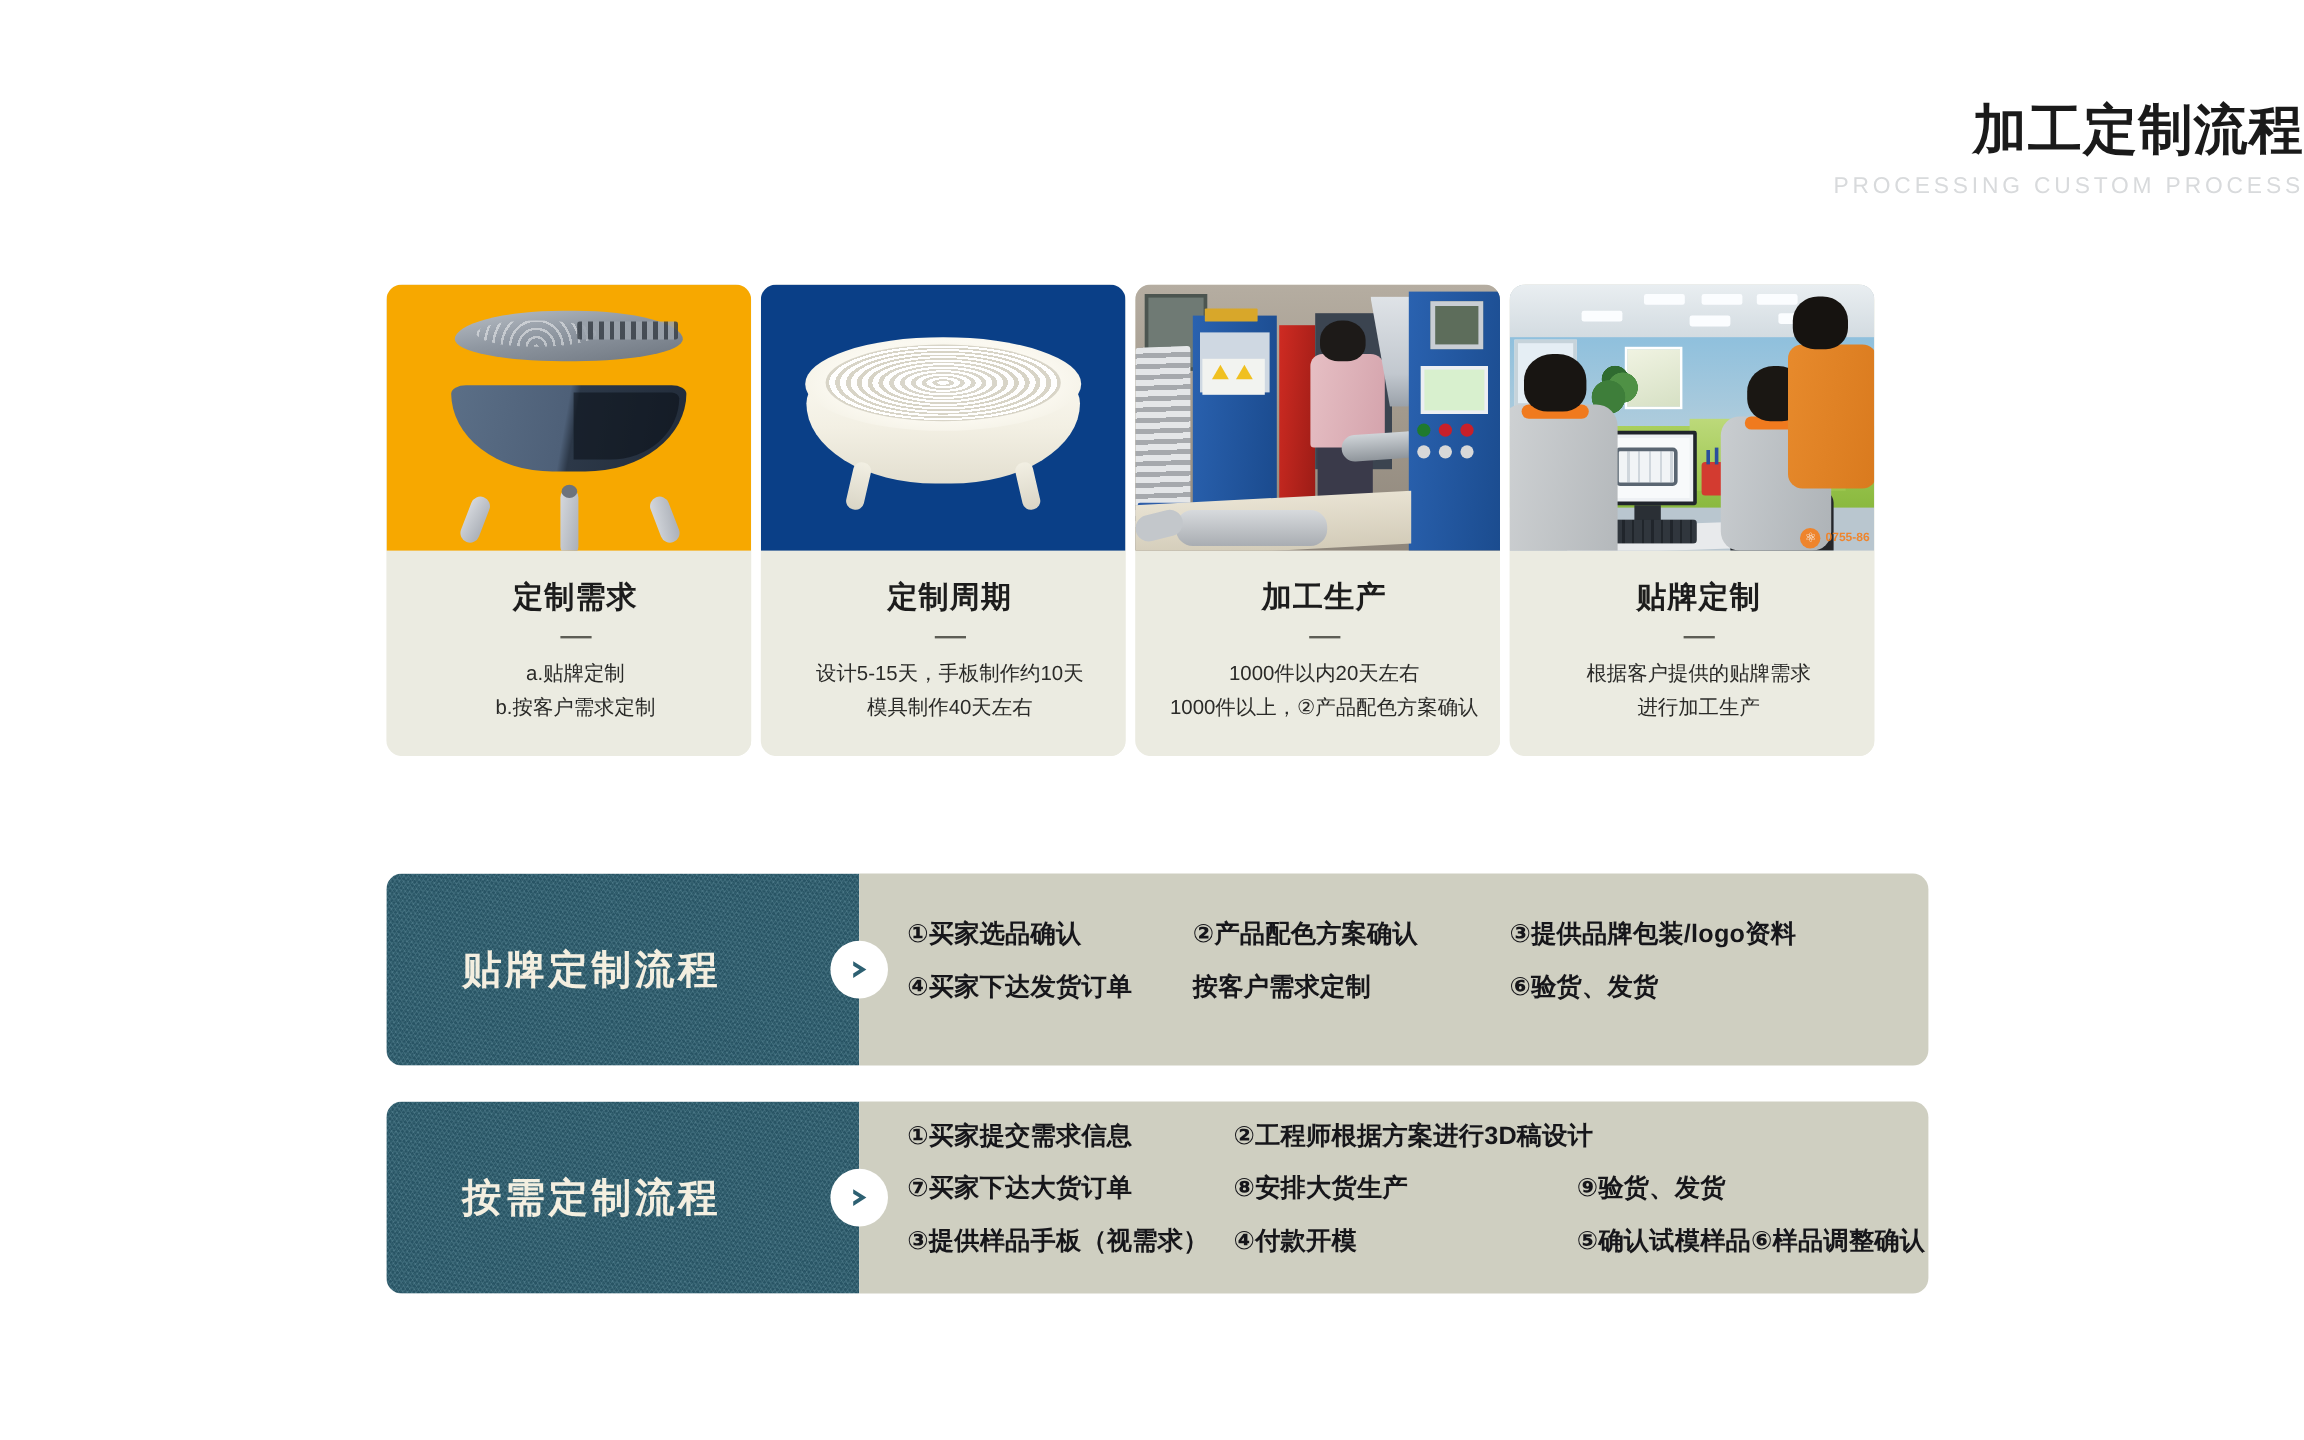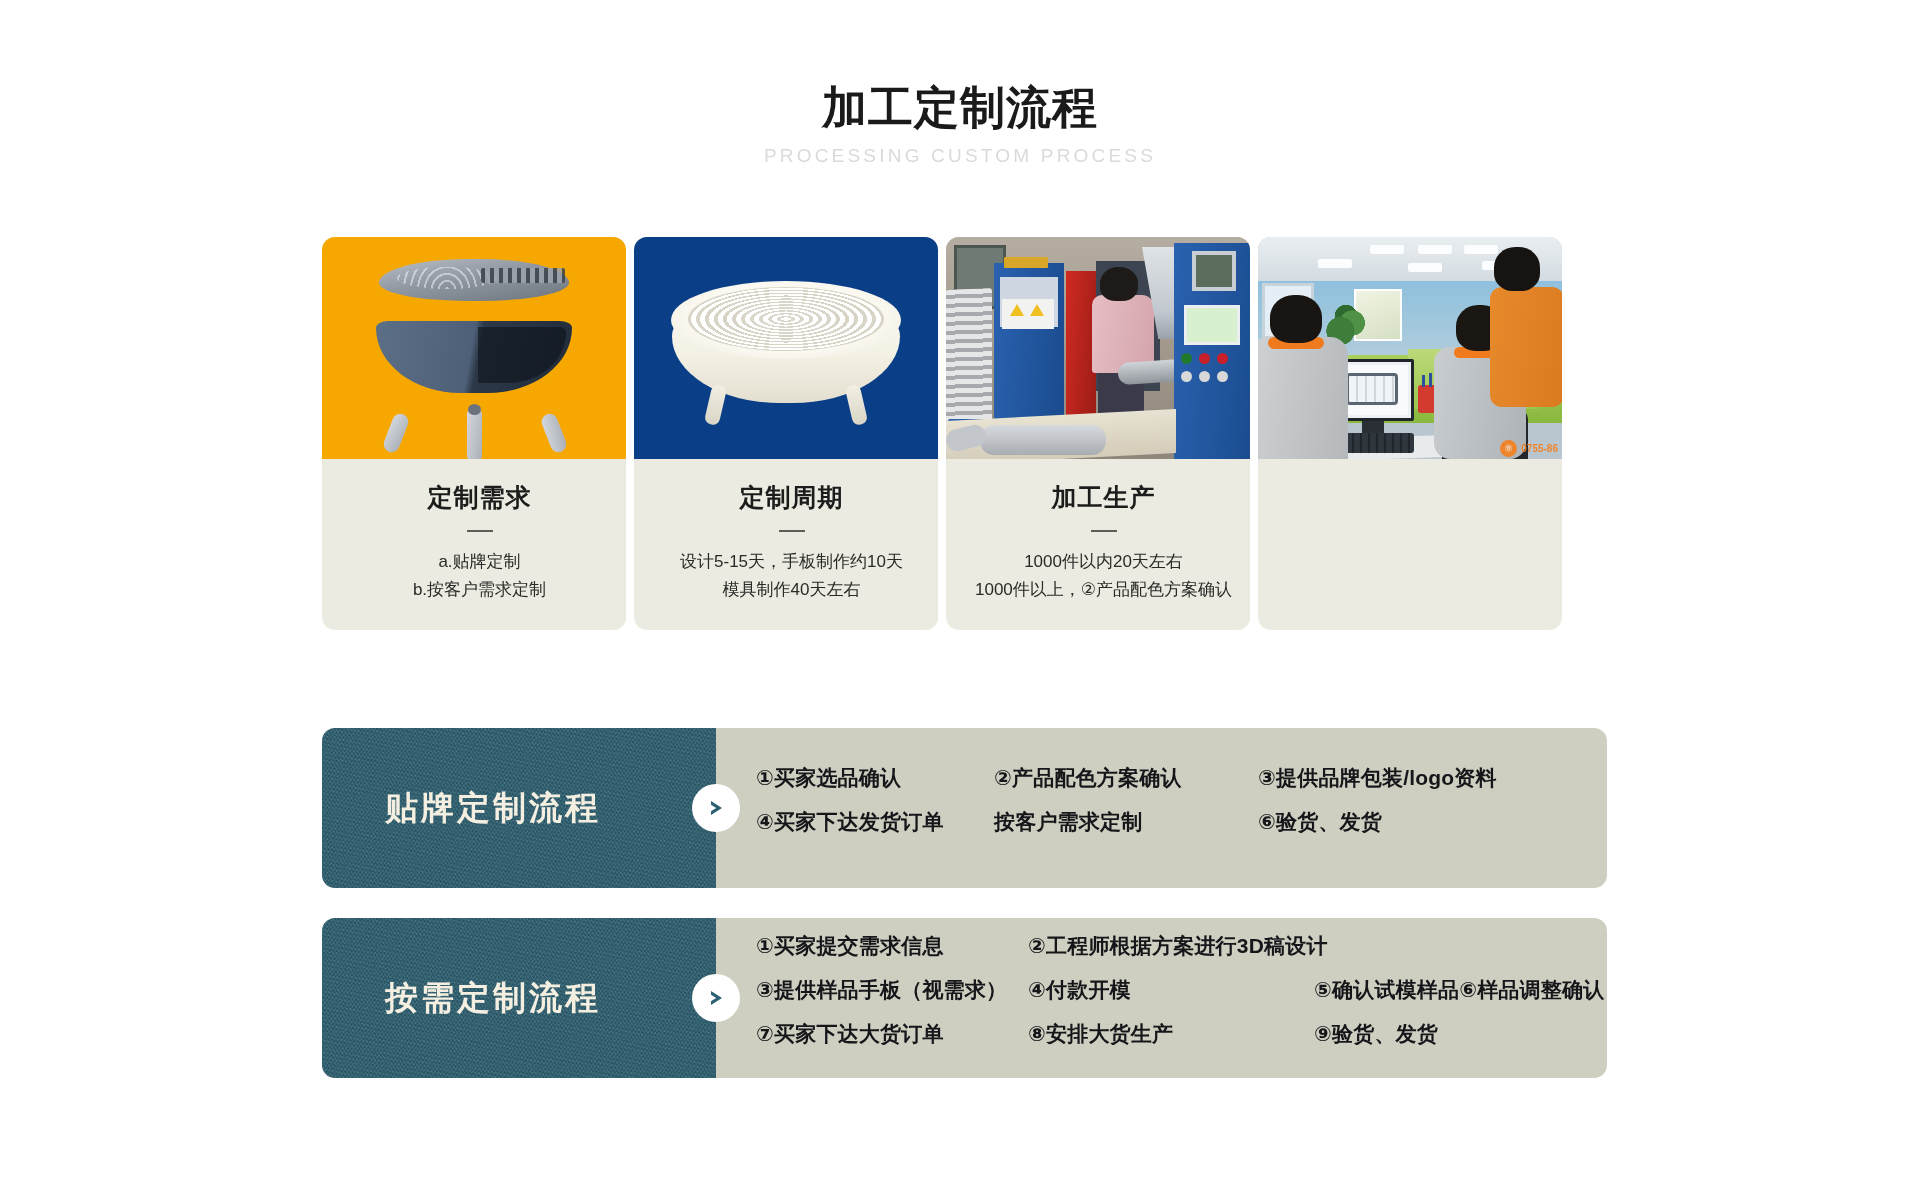--- a/index.html
+++ b/index.html
@@ -19,21 +19,21 @@
     height: 1200px;
     background: #ffffff;
   }
 
   
   .header {
     position: absolute;
     top: 82px;
     left: 0;
     width: 1920px;
-    text-align: center;
+    text-align: right;
   }
   .header-title {
     font-size: 45px;
     font-weight: bold;
     color: #1a1a1a;
     letter-spacing: 1px;
     line-height: 1.15;
   }
   .header-subtitle {
     margin-top: 11px;
@@ -445,20 +445,26 @@
           <div class="ox ox-p2-collar"></div>
           <div class="ox ox-p2-head"></div>
           <div class="ox ox-p3-body"></div>
           <div class="ox ox-p3-head"></div>
           <div class="ox ox-watermark">
             <span class="ox-wm-logo">⚛</span>
             <span>0755-86</span>
           </div>
         </div>
       </div>
+      <div class="card-body">
+        <div class="card-title">贴牌定制</div>
+        <div class="card-rule"></div>
+        <div class="card-desc">根据客户提供的贴牌需求</div>
+        <div class="card-desc">进行加工生产</div>
+      </div>
     </div>
 
   </div>
 
   <div class="proc proc-1">
     <div class="proc-label">
       <span class="proc-label-text">贴牌定制流程</span>
       <span class="proc-arrow">
         <svg width="22" height="22" viewBox="0 0 22 22" aria-hidden="true">
           <path d="M6 4 L17 11 L6 18 L6 14.2 L11.2 11 L6 7.8 Z" fill="#2d6072"></path>
@@ -487,26 +493,26 @@
           <path d="M6 4 L17 11 L6 18 L6 14.2 L11.2 11 L6 7.8 Z" fill="#2d6072"></path>
         </svg>
       </span>
     </div>
     <div class="proc-steps">
       <div class="step-row">
         <span class="step">①买家提交需求信息</span>
         <span class="step">②工程师根据方案进行3D稿设计</span>
       </div>
       <div class="step-row">
+        <span class="step">⑦买家下达大货订单</span>
+        <span class="step">⑧安排大货生产</span>
+        <span class="step">⑨验货、发货</span>
+      </div>
+      <div class="step-row">
         <span class="step">③提供样品手板（视需求）</span>
         <span class="step">④付款开模</span>
         <span class="step">⑤确认试模样品</span>
         <span class="step">⑥样品调整确认</span>
       </div>
-      <div class="step-row">
-        <span class="step">⑦买家下达大货订单</span>
-        <span class="step">⑧安排大货生产</span>
-        <span class="step">⑨验货、发货</span>
-      </div>
     </div>
   </div>
 
 </div>
 
 </body></html>

